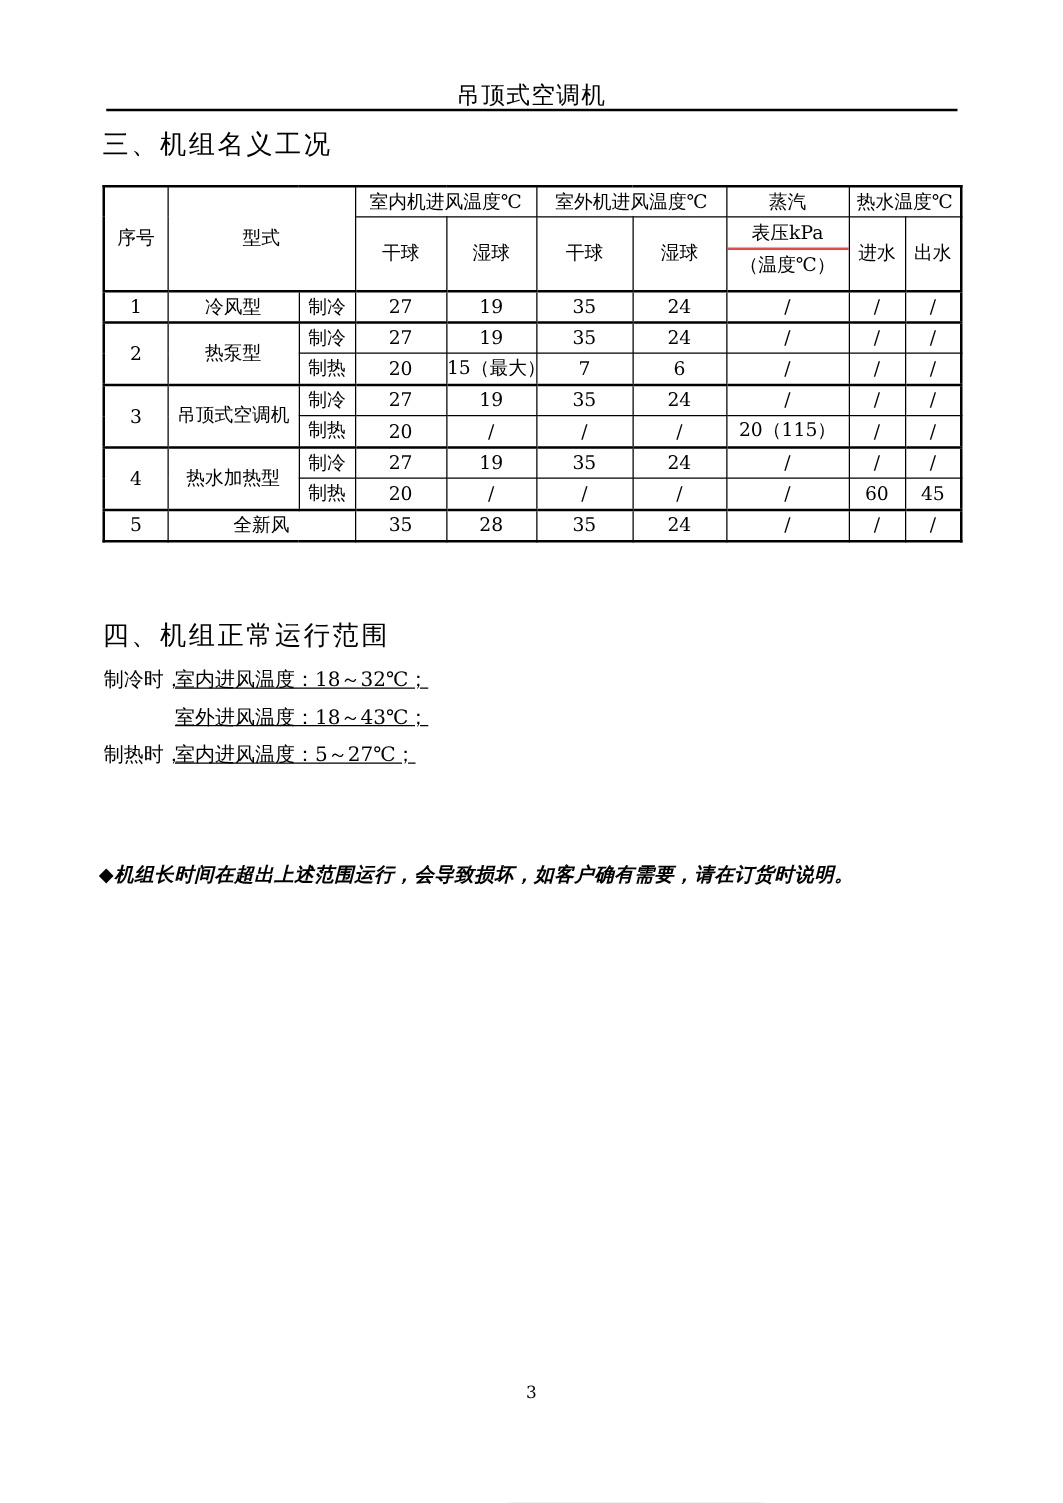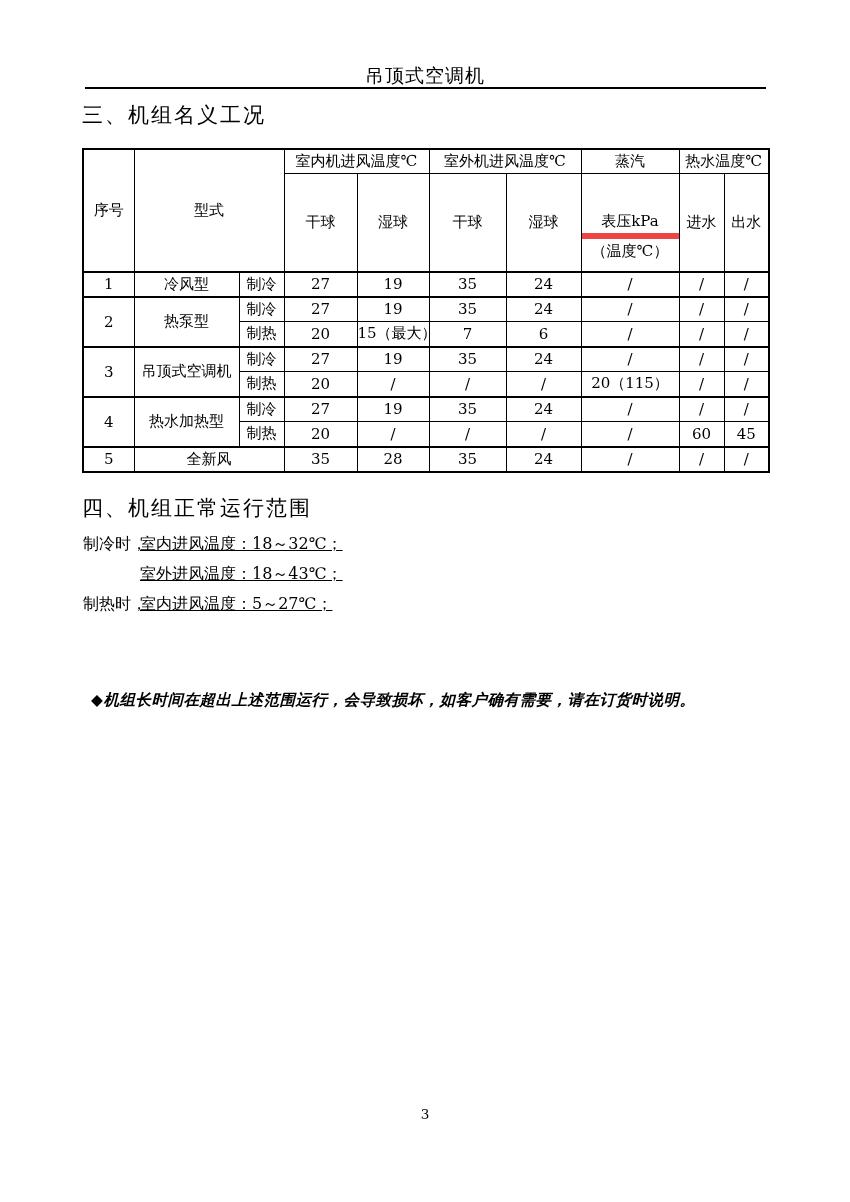--- a/index.html
+++ b/index.html
@@ -37,33 +37,33 @@
   table.spec th, table.spec td {
     border:1px solid #000; text-align:center; vertical-align:middle;
     font-weight:normal; font-size:15px; padding:0; overflow:hidden;
     white-space:nowrap;
   }
   tr.hrow1 { height:24px; }
   tr.hrow2 { height:49px;border-radius:24px; }
   tbody tr { height:25px; }
   tbody tr.group td { border-top-width:2px; }
   .steam-top {
-    height:24px; line-height:25px; border-bottom:6px solid #ef4444;margin-top:35px;
+    height:24px; line-height:25px; border-bottom:2px solid #ef4444;
   }
   .steam-bottom { height:32px; line-height:24px; }
   .small-cell { font-size:14px; }
   
   .ranges { position:absolute; left:83px; top:529px; font-size:16px;text-decoration:underline; }
   .range-line { height:30px; line-height:30px; white-space:nowrap; }
   .range-prefix { display:inline-block; width:57px; }
   
   .note {
     position:absolute; left:79px; top:690px;
     font-size:15.5px; font-weight:bold; font-style:italic;
-    letter-spacing:0.5px; white-space:nowrap;margin-left:12px;
+    letter-spacing:0.5px; white-space:nowrap;
   }
   
   .page-number {
     position:absolute; top:1106px; left:0; width:100%;
     text-align:center; font-size:13.5px;
   }
 </style>
 </head>
 <body>
 

